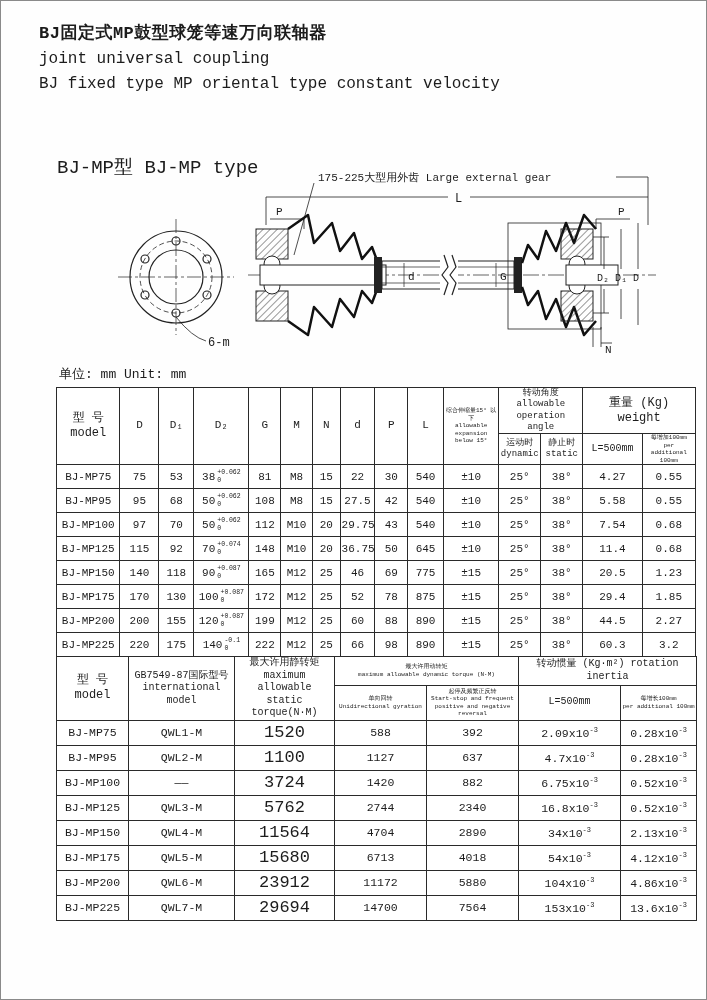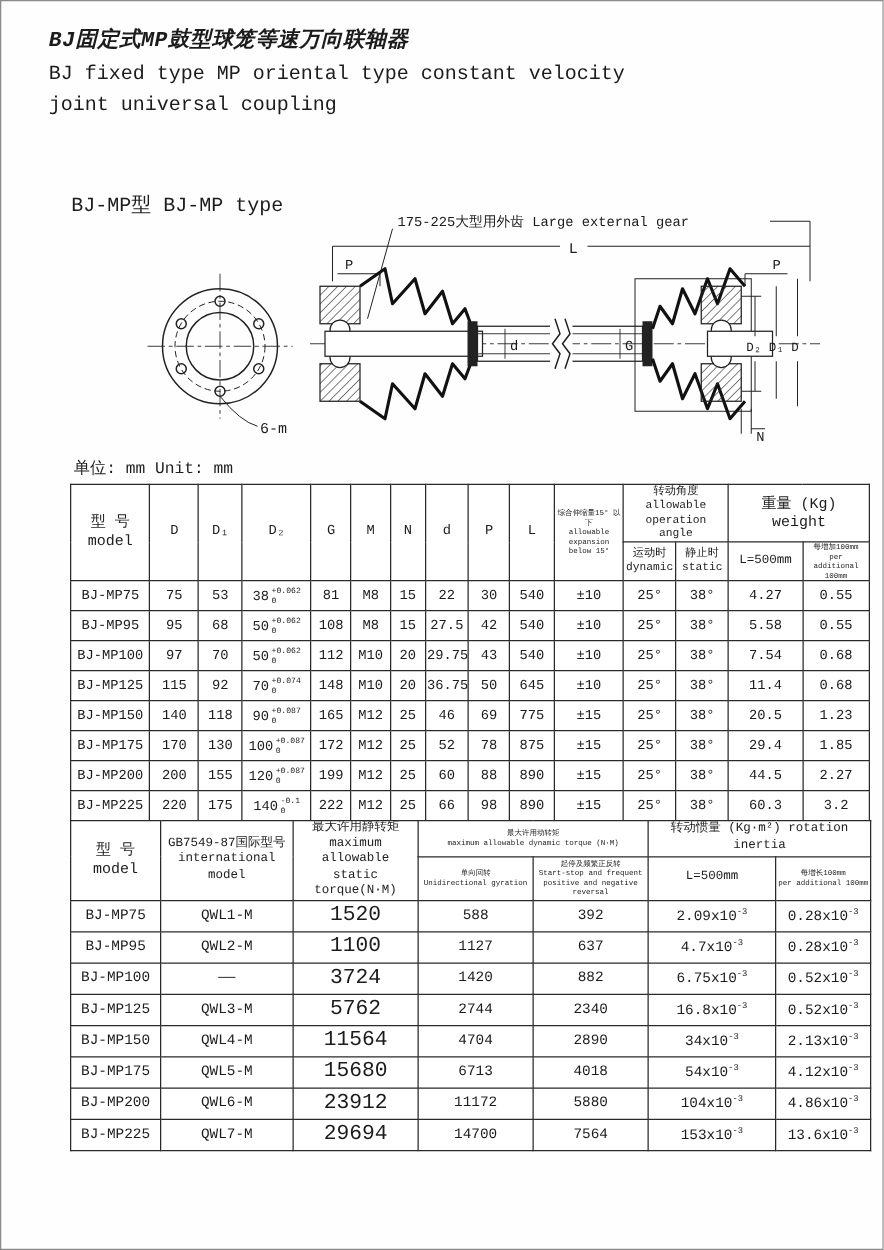--- a/index.html
+++ b/index.html
@@ -4,23 +4,23 @@
 <style>
   html,body{margin:0;padding:0;background:#e8e8e8;}
   .page{
     position:relative;width:705px;height:998px;margin:0 auto;
     background:#fefefe;border:1px solid #8a8a8a;overflow:hidden;
     font-family:"Liberation Mono","DejaVu Sans Mono",monospace;
     color:#1c1c1c;
   }
   
   .titles{position:absolute;left:38px;top:20px;line-height:1.55;}
-  .title-zh{font-size:17px;font-weight:bold;letter-spacing:.5px;font-style:italic;}
+  .title-zh{font-size:17px;font-weight:bold;letter-spacing:.5px;}
   .title-en{font-size:16px;}
-  .subtitle{position:absolute;left:56px;top:153px;font-size:16px;}
+  .subtitle{position:absolute;left:56px;top:153px;font-size:19px;}
   .unit-note{position:absolute;left:58px;top:364px;font-size:13px;}
   
   .drawing{position:absolute;left:55px;top:166px;}
   .drawing text{font-family:"Liberation Mono","DejaVu Sans Mono",monospace;fill:#1c1c1c;}
   
   table{border-collapse:collapse;table-layout:fixed;position:absolute;left:55px;background:#fff;}
   #table1{top:386px;width:640px;}
   #table2{top:655px;width:640px;}
   th,td{border:1px solid #2a2a2a;text-align:center;vertical-align:middle;
         padding:0 1px;font-weight:normal;font-size:11px;overflow:hidden;}
@@ -40,22 +40,22 @@
   .tolwrap{display:inline-block;vertical-align:middle;margin-left:2px;text-align:left;}
   .tolwrap span{display:block;font-size:6.5px;line-height:1.2;}
 </style>
 </head>
 <body>
 
 <div class="page">
 
   <div class="titles">
     <div class="title-zh">BJ固定式MP鼓型球笼等速万向联轴器</div>
+    <div class="title-en">joint universal coupling</div>
     <div class="title-en">BJ fixed type MP oriental type constant velocity</div>
-    <div class="title-en">joint universal coupling</div>
   </div>
 
   <div class="subtitle">BJ-MP型 BJ-MP type</div>
 
   <svg class="drawing" width="605" height="200" viewBox="0 0 605 200">
     <defs>
       <pattern id="hatch" width="5" height="5" patternUnits="userSpaceOnUse" patternTransform="rotate(45)">
         <line x1="0" y1="0" x2="0" y2="5" stroke="#333" stroke-width="1"></line>
       </pattern>
     </defs>

